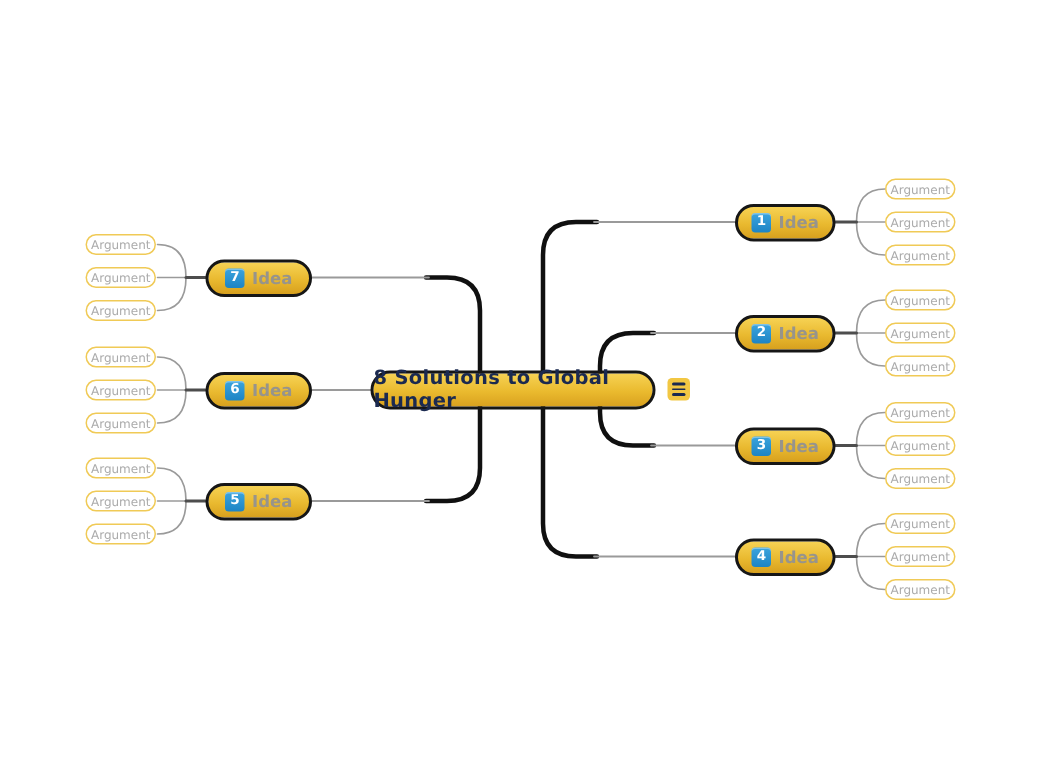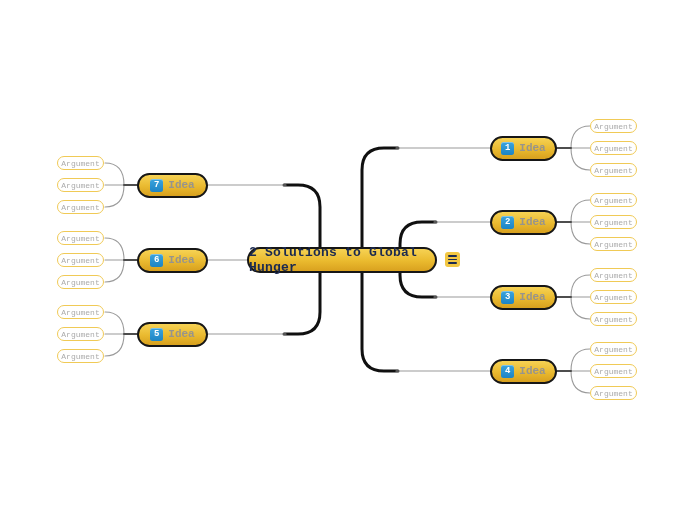--- a/index.html
+++ b/index.html
@@ -6,21 +6,21 @@
   .canvas {
     position: relative;
     width: 697px;
     height: 520px;
     background: #ffffff;
     overflow: hidden;
     font-family: "DejaVu Sans", "Liberation Sans", sans-serif;
   }
   svg.lines { position: absolute; left: 0; top: 0; }
 
-  .node { position: absolute; box-sizing: border-box; display: flex; align-items: center; justify-content: center; font-family: Liberation Mono, monospace; }
+  .node { position: absolute; box-sizing: border-box; display: flex; align-items: center; justify-content: center; }
 
   .center-pill {
     left: 247px; top: 247px; width: 190px; height: 26px;
     background: linear-gradient(#f6d254, #eaba2e 55%, #d9a11f);
     border: 2px solid #161616;
     border-radius: 13px;
     font-size: 13px; font-weight: bold; color: #1b2a50;
     letter-spacing: 0.2px;
     cursor: pointer;
   }
@@ -117,21 +117,21 @@
       </g>
       <g stroke="#4d4d4d" stroke-width="2">
         <path d="M137 185 L124 185"></path>
         <path d="M137 260 L124 260"></path>
         <path d="M137 334 L124 334"></path>
       </g>
     </g>
   </svg>
 
   <div class="node center-pill">
-    <span>2 Solutions to Global Hunger</span>
+    <span>8 Solutions to Global Hunger</span>
   </div>
   <div class="node menu-chip">
     <span class="bar"></span>
     <span class="bar"></span>
     <span class="bar"></span>
   </div>
 
   <div class="node idea-pill" style="left:490px; top:135.5px; width:67px;">
     <span class="badge">1</span>
     <span class="idea-label">Idea</span>

